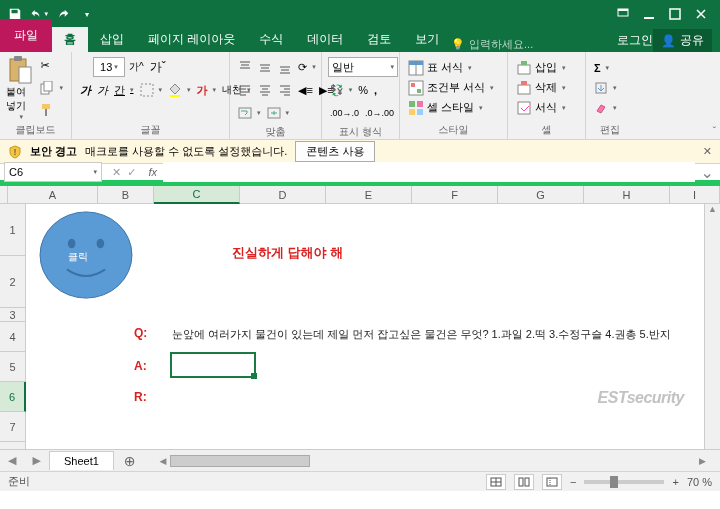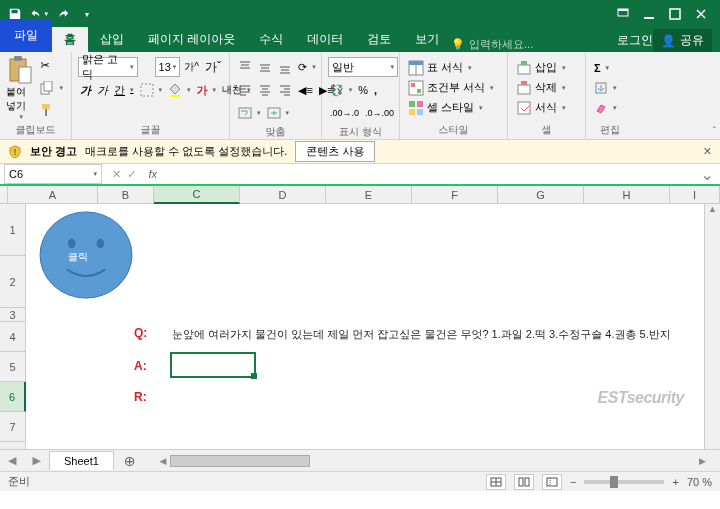--- a/index.html
+++ b/index.html
@@ -8,21 +8,21 @@
 .titlebar { height: 28px; background: #0f7040; color: #fff; display: flex; align-items: center; font-size: 11px; }
 .titlebar .qat { display: flex; align-items: center; padding: 0 6px; gap: 6px; }
 .titlebar .qat-icon { width: 18px; height: 18px; display: flex; align-items: center; justify-content: center; cursor: pointer; fill: #fff; }
 .titlebar .title { position: absolute; left: 0; right: 0; text-align: center; pointer-events: none; }
 .titlebar .win-controls { margin-left: auto; display: flex; gap: 4px; padding-right: 8px; }
 .titlebar .win-btn { width: 22px; height: 20px; display: flex; align-items: center; justify-content: center; cursor: pointer; }
 
 .tabs { height: 24px; background: #0f7040; display: flex; align-items: flex-end; color: #fff; font-size: 12px; }
 .tabs .tab { padding: 4px 12px; cursor: pointer; }
 .tabs .tab.active { background: #f1f1f1; color: #0f7040; font-weight: bold; }
-.tabs .tab.file { background: #1d4ed8; padding: 8px 14px; }
+.tabs .tab.file { background: #be185d; padding: 8px 14px; }
 .tabs .right { margin-left: auto; display: flex; align-items: center; padding-right: 8px; }
 .tabs .tell-me { color: #b8d8c8; font-size: 11px; display: flex; align-items: center; gap: 4px; }
 .tabs .share { background: #0a5a32; padding: 3px 8px; display: flex; align-items: center; gap: 4px; }
 
 .ribbon { height: 88px; background: #f1f1f1; border-bottom: 1px solid #d4d4d4; display: flex; position: relative; }
 .rgroup { border-right: 1px solid #d4d4d4; padding: 2px 6px 0; display: flex; flex-direction: column; }
 .rgroup-content { flex: 1; display: flex; gap: 4px; }
 .rgroup-label { text-align: center; font-size: 10px; color: #666; padding: 2px 0; position: relative; }
 .big-btn { display: flex; flex-direction: column; align-items: center; justify-content: center; width: 40px; cursor: pointer; font-size: 10px; }
 .btn-col { display: flex; flex-direction: column; gap: 2px; justify-content: center; }
@@ -31,21 +31,21 @@
 .dropdown-arrow { font-size: 7px; color: #666; margin-left: 2px; }
 
 .font-name { width: 78px; height: 20px; border: 1px solid #ababab; background: #fff; font-size: 11px; padding: 0 3px; display: flex; align-items: center; justify-content: space-between; }
 .font-size { width: 32px; height: 20px; border: 1px solid #ababab; background: #fff; font-size: 11px; padding: 0 3px; display: flex; align-items: center; justify-content: center; margin-left: 15px; }
 
 .sec-warning { height: 24px; background: #fff8e1; border-bottom: 1px solid #e6d78a; display: flex; align-items: center; font-size: 11px; padding: 0 8px; gap: 8px; }
 .sec-warning .shield { width: 14px; height: 14px; }
 .sec-warning .btn { border: 1px solid #ababab; background: #fdfdfd; padding: 2px 10px; cursor: pointer; }
 .sec-warning .close { margin-left: auto; cursor: pointer; color: #666; }
 
-.namebox-bar { height: 22px; border-bottom: 2px solid #22c55e; display: flex; align-items: center; background: #fff; }
+.namebox-bar { height: 22px; border-bottom: 6px solid #22c55e; display: flex; align-items: center; background: #fff; }
 .namebox { width: 98px; height: 20px; border: 1px solid #ccc; margin: 0 4px; font-size: 11px; padding: 0 4px; display: flex; align-items: center; justify-content: space-between; background: #fff; }
 .fx-btns { display: flex; gap: 6px; padding: 0 6px; color: #999; font-size: 11px; }
 .fx-label { font-style: italic; font-size: 11px; color: #666; padding: 0 6px; }
 .formula-input { flex: 1; height: 20px; border: none; font-size: 11px; padding: 0 4px; }
 
 .col-headers { height: 18px; display: flex; background: #f0f0f0; border-bottom: 1px solid #ccc; font-size: 11px; color: #555; }
 .corner { width: 26px; border-right: 1px solid #ccc; }
 .col-h { border-right: 1px solid #ccc; display: flex; align-items: center; justify-content: center; }
 .col-h.sel { background: #d6ead7; color: #0f7040; border-bottom: 2px solid #0f7040; margin-bottom: -1px; }
 
@@ -178,24 +178,20 @@
             </svg>
           </span>
       </div>
     </div>
     <div class="rgroup-label">클립보드</div>
   </div>
 
   <div class="rgroup" style="width:158px">
     <div class="rgroup-content" style="flex-direction:column;gap:3px;padding-top:3px">
       <div style="display:flex;gap:2px">
-        <div class="font-name">
-            <span>맑은 고딕</span>
-            <span class="dropdown-arrow">▾</span>
-          </div>
         <div class="font-size">
             <span>13</span>
             <span class="dropdown-arrow">▾</span>
           </div>
         <span class="small-btn" style="font-size:10px">가^</span>
         <span class="small-btn" style="font-size:12px">가ˇ</span>
       </div>
       <div style="display:flex;gap:2px">
         <span class="small-btn" style="font-weight:bold;font-style:italic">가</span>
         <span class="small-btn" style="font-style:italic">가</span>
@@ -490,20 +486,21 @@
     </div>
   <div class="cells">
     <svg class="smiley" viewBox="0 0 100 94">
       <ellipse cx="50" cy="47" rx="48" ry="45" fill="#5b9bd5" stroke="#3a72a8" stroke-width="1"></ellipse>
       <ellipse cx="35" cy="35" rx="4" ry="5" fill="#3a72a8"></ellipse>
       <ellipse cx="65" cy="35" rx="4" ry="5" fill="#3a72a8"></ellipse>
       <path d="M30 62 Q50 76 70 62" fill="none" stroke="#3a72a8" stroke-width="2"></path>
     </svg>
     <span class="smiley-label">클릭</span>
 
+    <span class="txt-red" style="left:206px;top:40px;font-size:13px">진실하게 답해야 해</span>
 
     <span class="txt-red" style="left:108px;top:122px">Q:</span>
     <span class="txt-q" style="left:146px;top:123px;width:530px">눈앞에 여러가지 물건이 있는데 제일 먼저 잡고싶은 물건은 무엇? 1.과일 2.떡 3.수정구슬 4.권총 5.반지</span>
 
     <span class="txt-red" style="left:108px;top:155px">A:</span>
     <span class="txt-red" style="left:108px;top:186px">R:</span>
 
     <div class="active-cell" style="left:144px;top:148px;width:86px;height:26px">
       <div class="handle"></div>
     </div>

